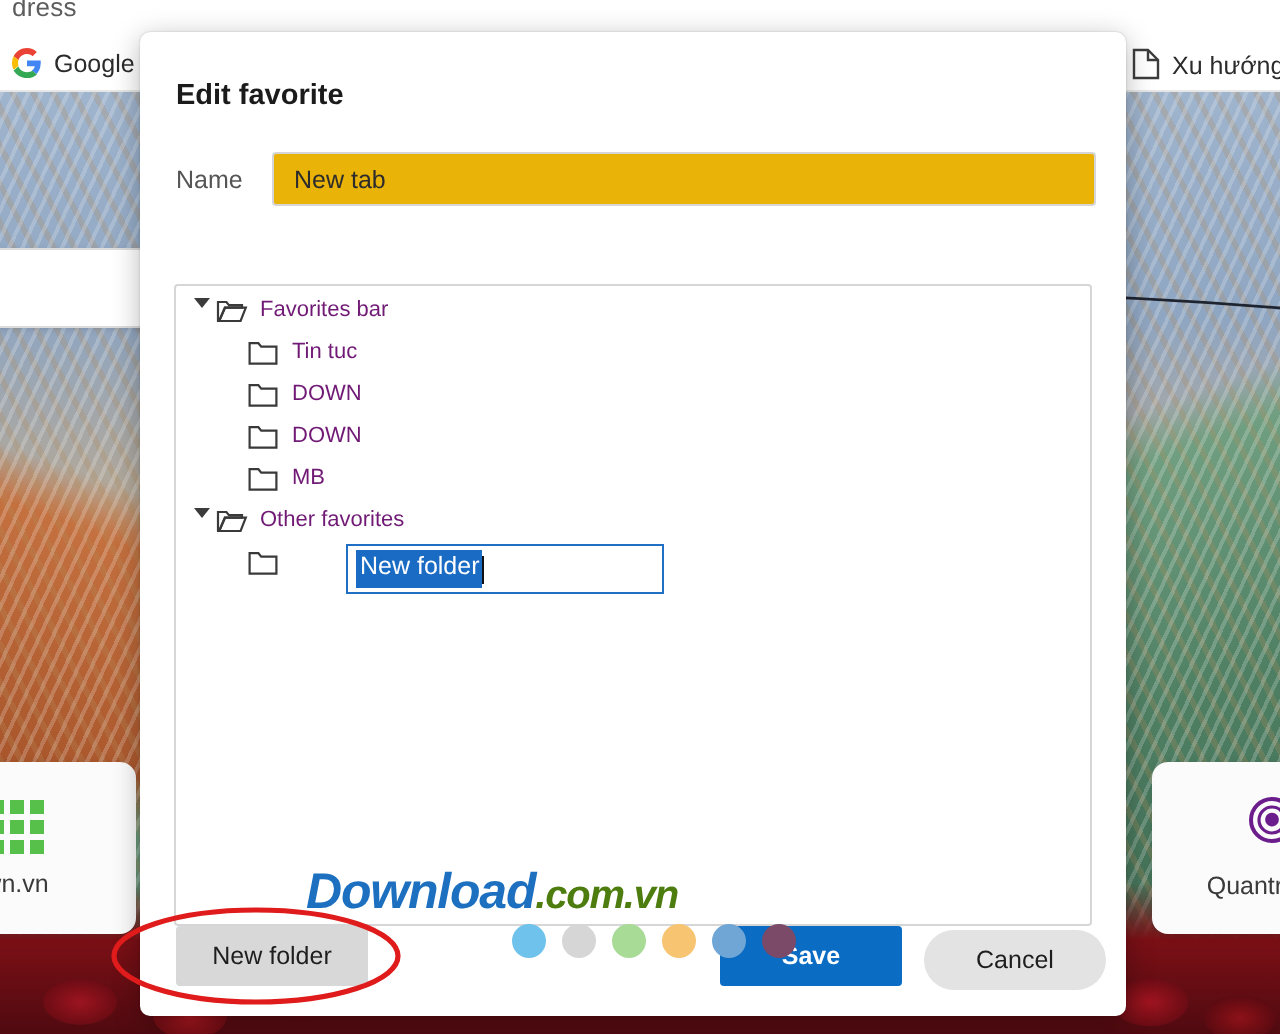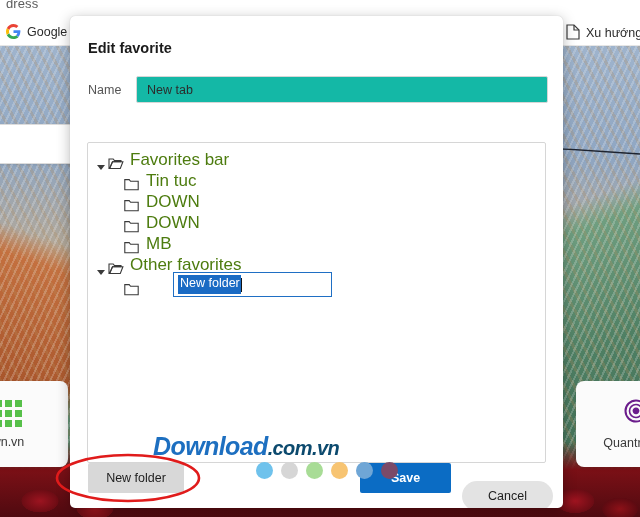--- a/index.html
+++ b/index.html
@@ -118,38 +118,38 @@
   }
 
   .field-row { position: absolute; left: 18px; display: flex; align-items: center; }
   .row-name { top: 60px; }
   .row-url  { top: 92px; }
   .field-label { width: 48px; font-size: 12.5px; color: #555555; }
   .field-input {
     width: 412px; height: 27px;
     border: 1px solid #d6d6d6;
     border-radius: 2px;
-    background: #14b8a6;
+    background: #eab308;
     display: flex; align-items: center;
     padding-left: 10px;
     font-size: 12.5px; color: #2c2c2c;
   }
 
   
   .tree {
     position: absolute; left: 17px; top: 126px;
     width: 459px; height: 321px;
     border: 1px solid #d6d6d6;
     border-radius: 2px;
     background: #ffffff;
     overflow: hidden;
   }
   .tnode {
-    display: flex; align-items: flex-end;
-    height: 21px; font-size: 17px; color: #4d7c0f;
+    display: flex; align-items: flex-start;
+    height: 21px; font-size: 11px; color: #701a75;
     white-space: nowrap;
   }
   .tnode.lvl0 { padding-left: 6px; }
   .tnode.lvl1 { padding-left: 36px; }
   .twist {
     width: 14px; flex: 0 0 auto;
     display:flex; align-items:center; justify-content:center;
   }
   .twist .caret {
     width: 0; height: 0;
@@ -182,21 +182,21 @@
 
   
   .watermark {
     position: absolute; left: 153px; top: 432px;
     z-index: 7; pointer-events: none;
     font-size: 25px; font-weight: bold; font-style: italic;
     letter-spacing: -.6px;
     white-space: nowrap;
   }
   .wm-a { color: #1d6fc0; }
-  .wm-b { color: #0c4a6e; font-size: 20px; }
+  .wm-b { color: #4d7c0f; font-size: 20px; }
 
   
   .dots { position: absolute; left: 256px; top: 462px; z-index: 7; display:flex; gap: 8px; }
   .dot { width: 17px; height: 17px; border-radius: 50%; }
 
   
   .btn {
     position: absolute;
     display: flex; align-items: center; justify-content: center;
     font-size: 12.5px;
@@ -384,21 +384,21 @@
       </div>
     </div>
 
     <div class="rename-wrap">
       <span class="rename-sel">New folder</span>
       <span class="caret-bar"></span>
     </div>
 
     <div class="btn btn-newfolder" style="left:18px; top:447px;">New folder</div>
     <div class="btn btn-save" style="left:290px; top:447px;">Save</div>
-    <div class="btn btn-cancel" style="left:392px; top:465px;border-radius:15px;">Cancel</div>
+    <div class="btn btn-cancel" style="left:392px; top:449px;border-radius:15px;">Cancel</div>
   </div>
 
   <div class="dots">
     <span class="dot" style="background:#6fc2ec"></span>
     <span class="dot" style="background:#d6d6d6"></span>
     <span class="dot" style="background:#a8dc96"></span>
     <span class="dot" style="background:#f7c472"></span>
     <span class="dot" style="background:#6fa6d6"></span>
     <span class="dot" style="background:#7b4a68"></span>
   </div>

